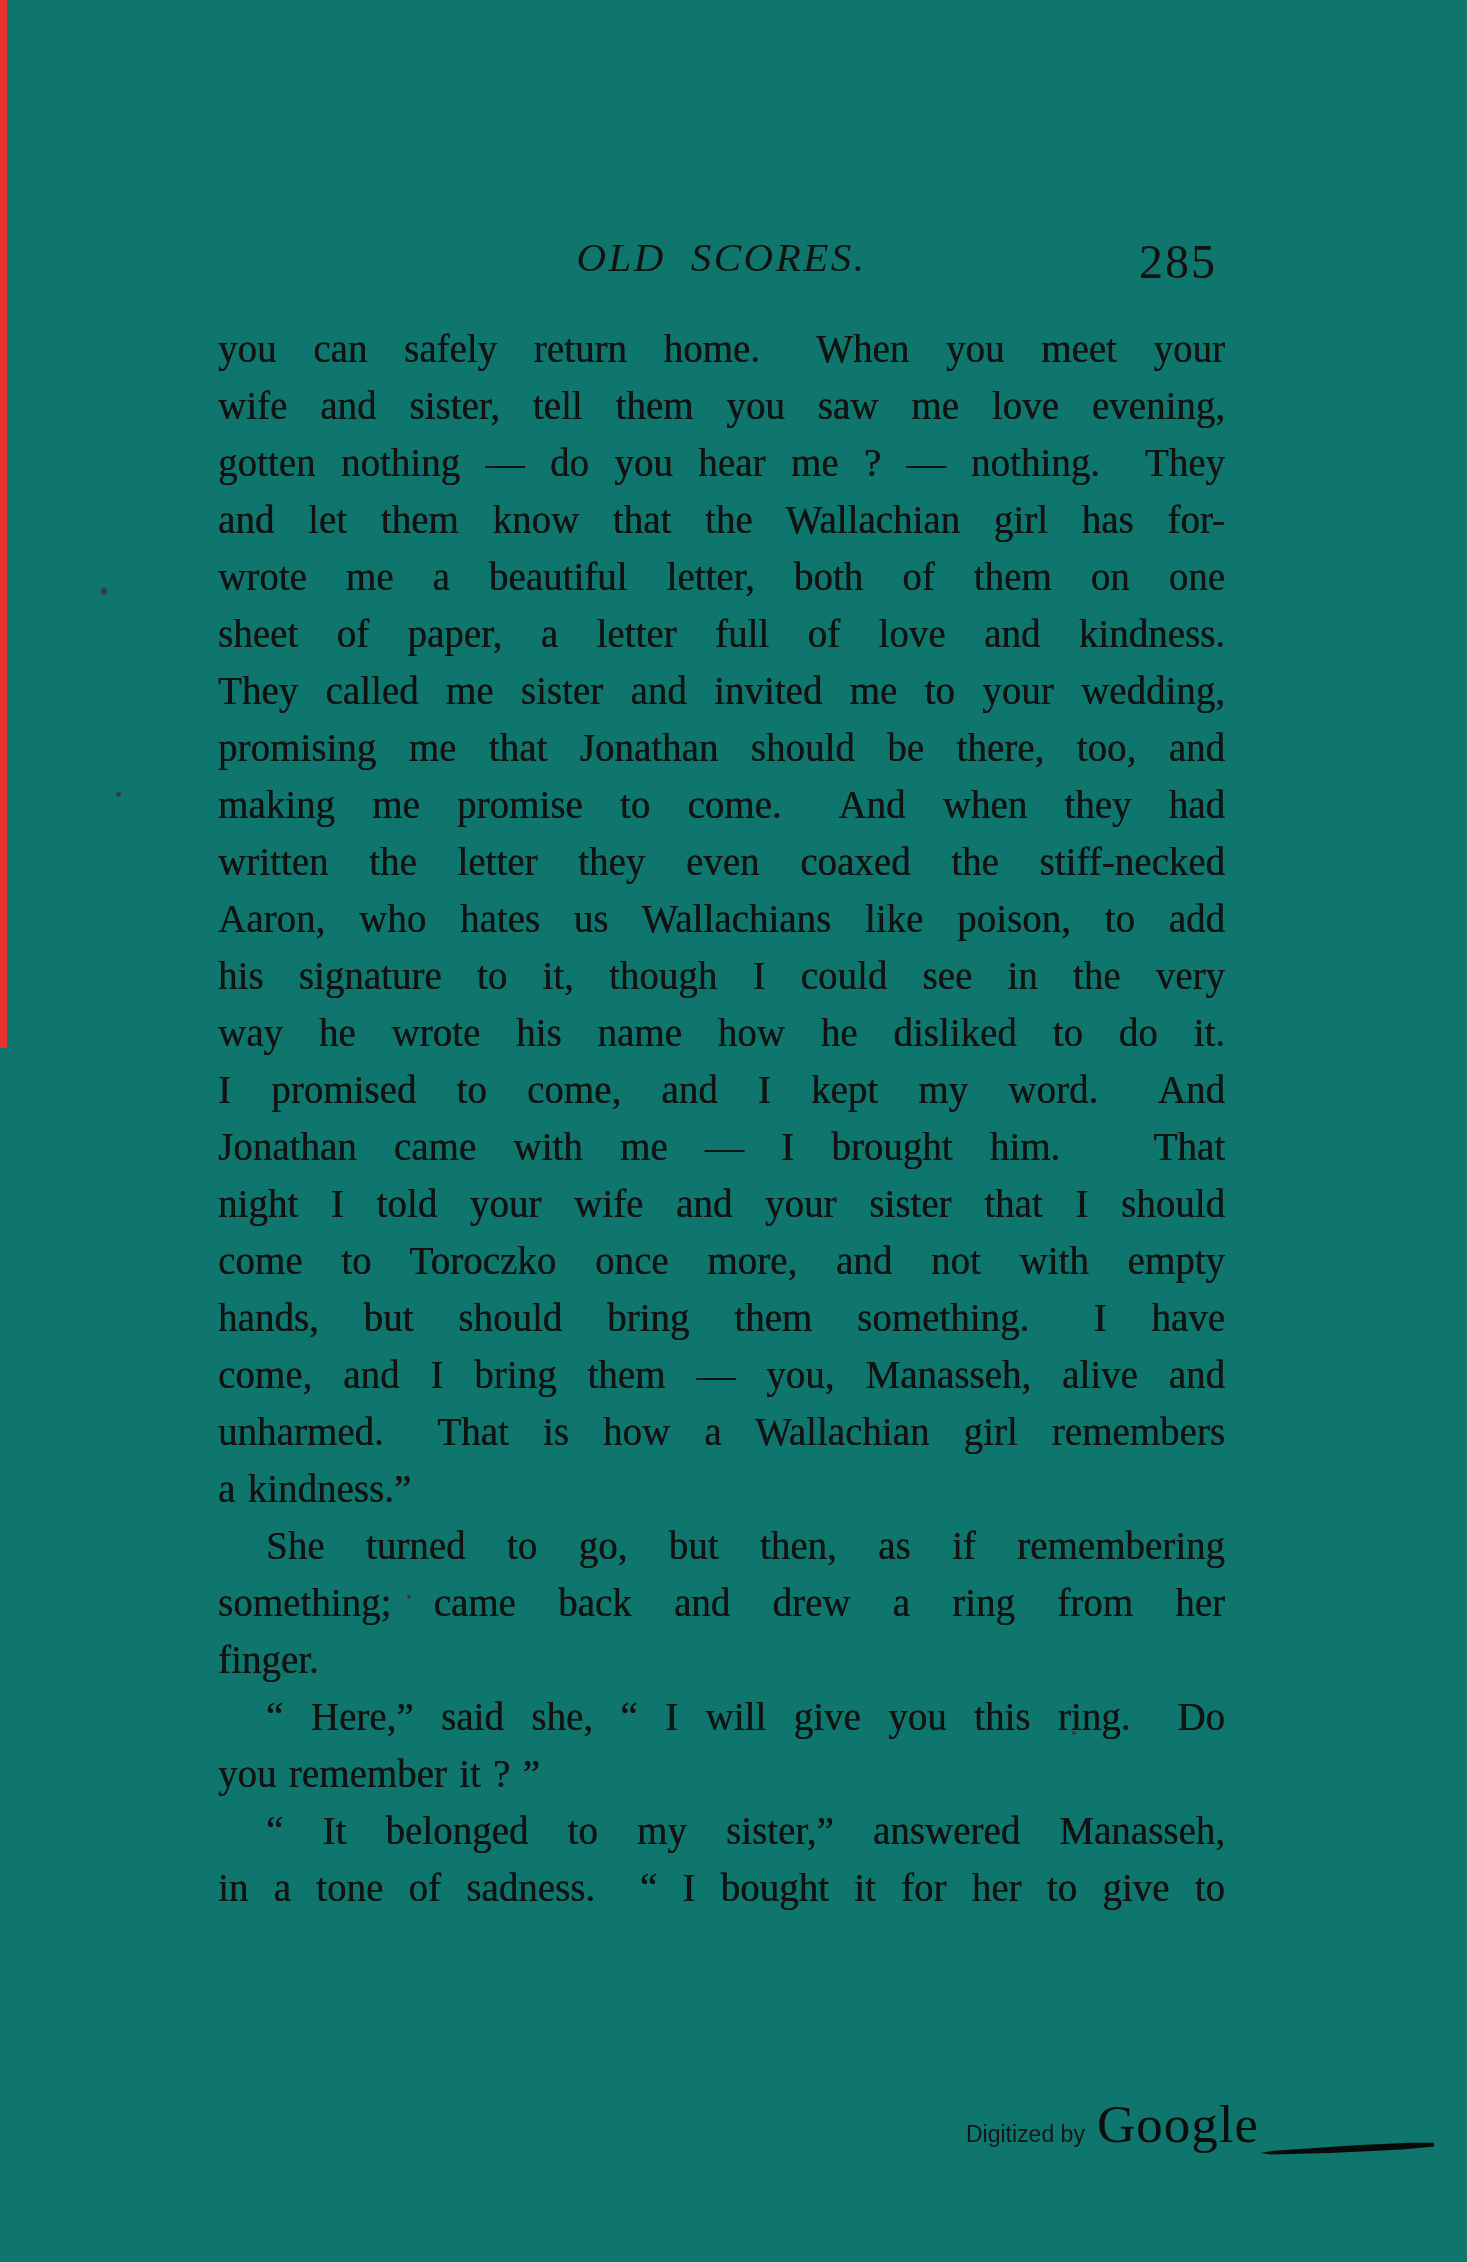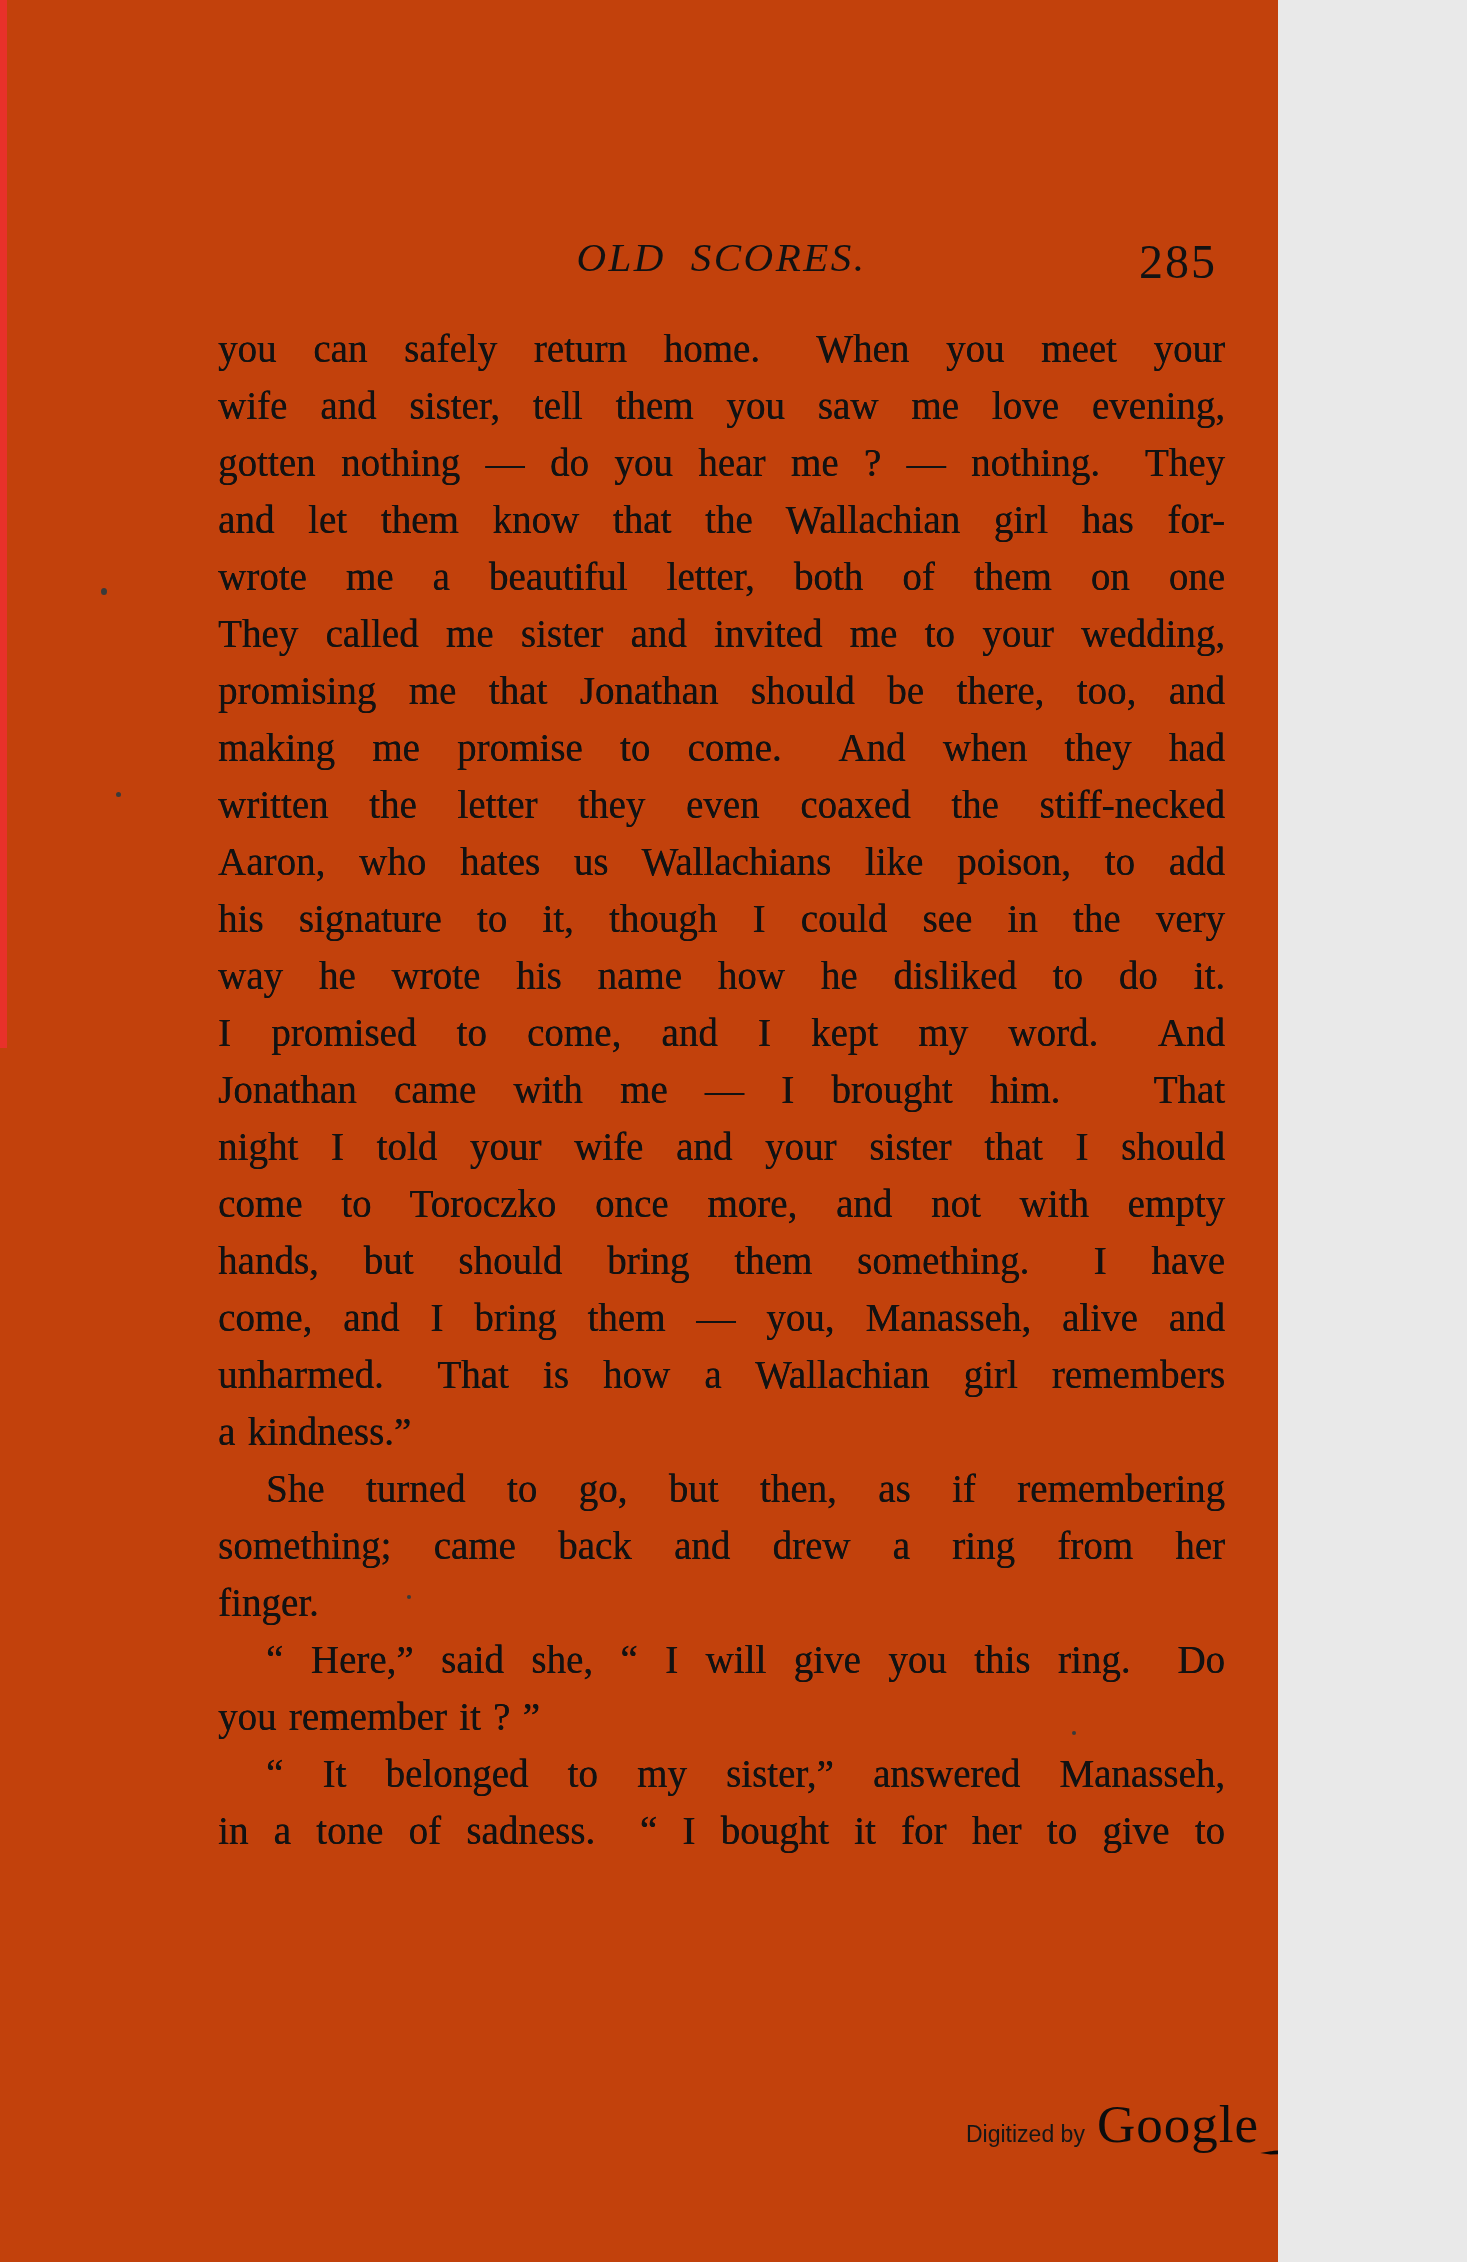--- a/index.html
+++ b/index.html
@@ -1,20 +1,20 @@
 <!DOCTYPE html>
 <html><head>
 <meta charset="utf-8">
 <style>
   html, body { margin: 0; padding: 0; background: #e9e9e9; }
   .page {
     position: relative;
-    width: 1278px;
+    width: 1467px;
     height: 2262px;
-    background: #c2410c;
+    background: #0f766e;
     overflow: hidden;
     font-family: "Liberation Serif", "DejaVu Serif", serif;
     color: #121212;
   }
   
   .red-stripe {
     position: absolute;
     left: 0; top: 0;
     width: 7px; height: 1048px;
     background: #e8312a;
@@ -109,20 +109,21 @@
     <span class="page-number">285</span>
   </div>
 
   <main class="text-block">
       <div class="para">
         <div class="line">you can safely return home.  When you meet your</div>
         <div class="line">wife and sister, tell them you saw me love evening,</div>
         <div class="line">gotten nothing — do you hear me ? — nothing.  They</div>
         <div class="line">and let them know that the Wallachian girl has for-</div>
         <div class="line">wrote me a beautiful letter, both of them on one</div>
+        <div class="line">sheet of paper, a letter full of love and kindness.</div>
         <div class="line">They called me sister and invited me to your wedding,</div>
         <div class="line">promising me that Jonathan should be there, too, and</div>
         <div class="line">making me promise to come.  And when they had</div>
         <div class="line">written the letter they even coaxed the stiff-necked</div>
         <div class="line">Aaron, who hates us Wallachians like poison, to add</div>
         <div class="line">his signature to it, though I could see in the very</div>
         <div class="line">way he wrote his name how he disliked to do it.</div>
         <div class="line">I promised to come, and I kept my word.  And</div>
         <div class="line">Jonathan came with me — I brought him.   That</div>
         <div class="line">night I told your wife and your sister that I should</div>

